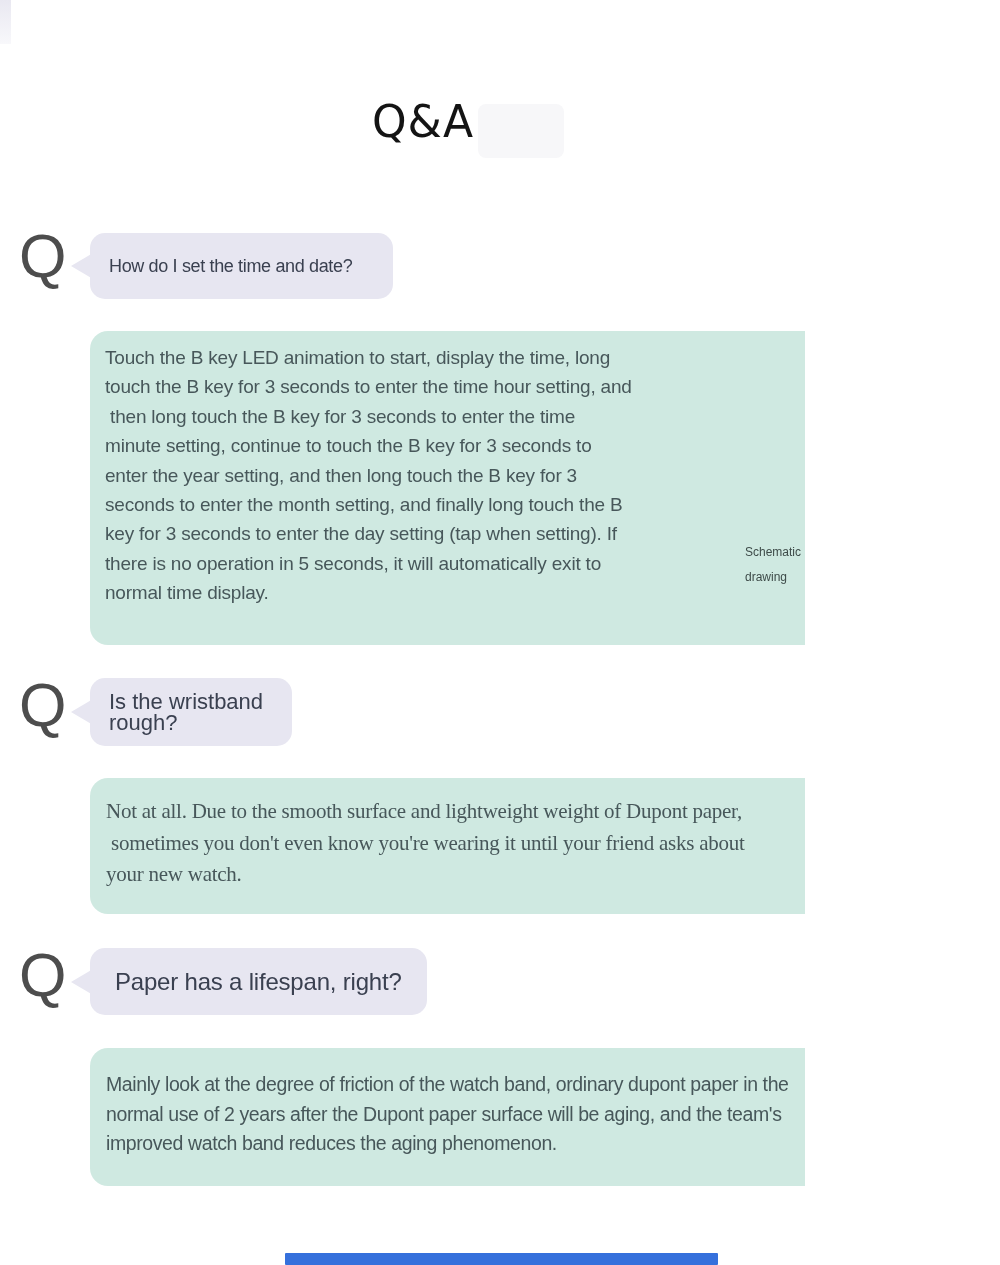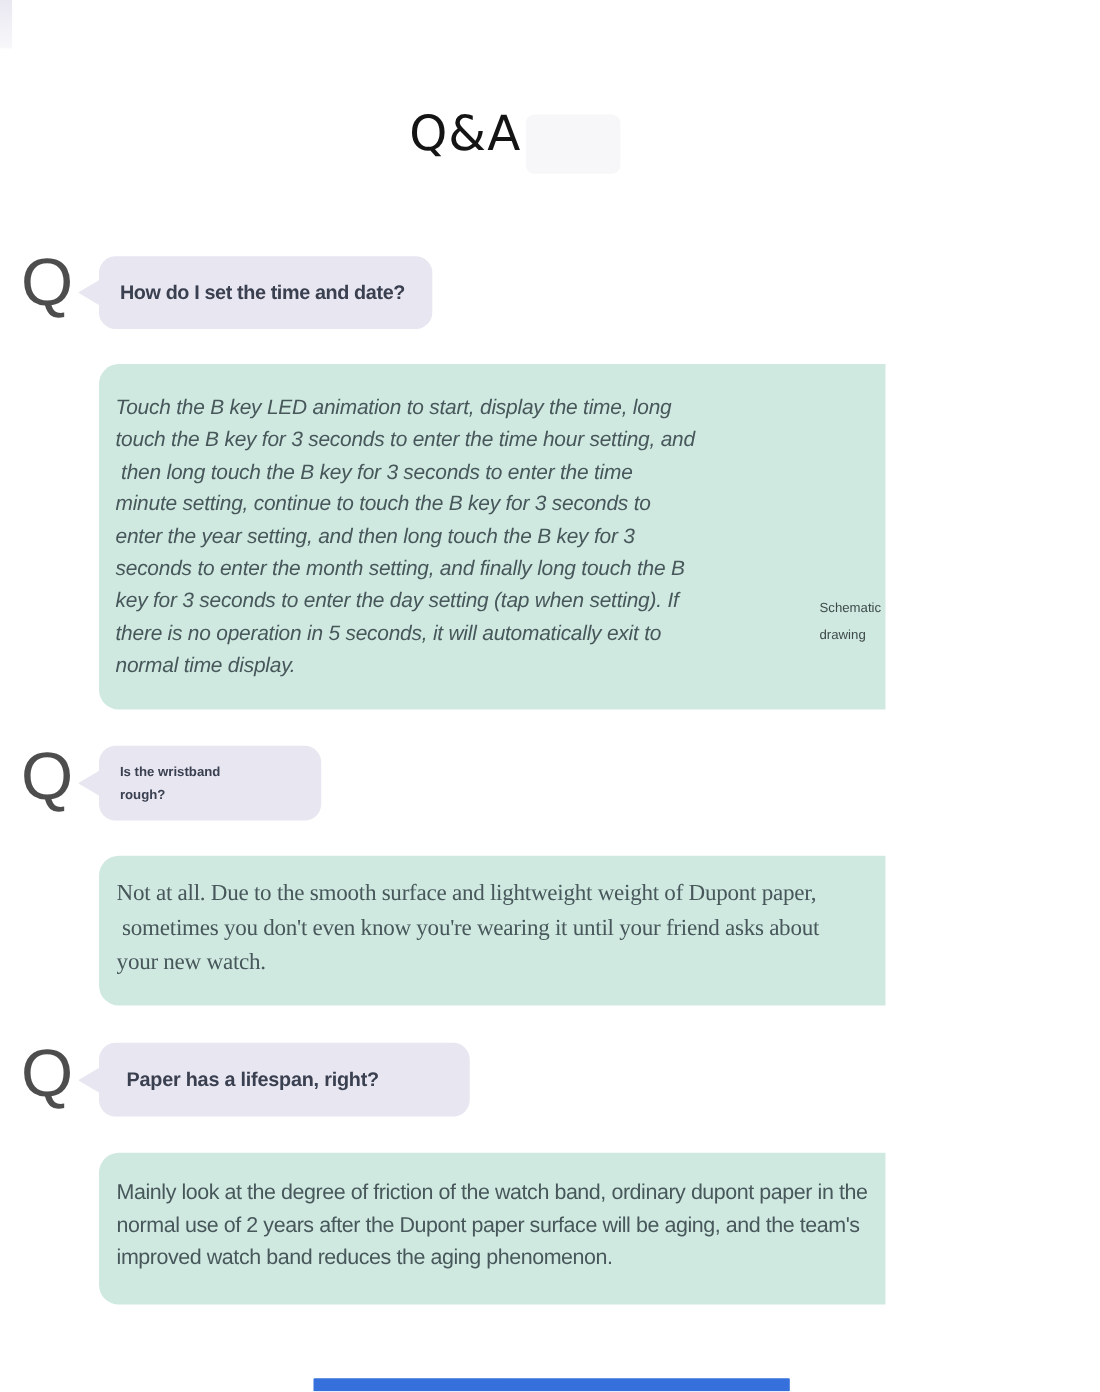--- a/index.html
+++ b/index.html
@@ -26,21 +26,21 @@
   }
   .tail{
     position:absolute;width:22px;height:26px;background:#e7e6f1;
     clip-path:polygon(100% 0,0 50%,100% 100%);
   }
   .q-bubble{
     position:absolute;background:#e7e6f1;border-radius:15px;
     display:flex;align-items:center;
   }
   .q-text{
-    color:#3a4050;font-weight:700;white-space:pre-wrap;
+    color:#3a4050;font-weight:400;white-space:pre-wrap;
   }
   .a-bubble{
     position:absolute;left:90px;width:822px;background:#cfe9e1;border-radius:18px;
   }
   .a-text{
     position:absolute;color:#47575a;white-space:pre-wrap;font-weight:500;
   }
   .a-letter{
     position:absolute;left:929px;font-size:51px;line-height:1;color:#141414;font-weight:400;
   }
@@ -64,28 +64,28 @@
   }
   .bottom-bar{
     position:absolute;left:285px;top:1253px;width:433px;height:12px;
     background:#3570dc;border-radius:1px;
   }
 
   
   #q1-bubble{left:90px;top:233px;width:303px;height:66px;}
   #q1-text{padding-left:19px;font-size:18px;letter-spacing:-0.35px;white-space:nowrap;}
   #a1-bubble{top:331px;height:314px;}
-  #a1-text{left:15px;top:25px;width:618px;font-size:19px;line-height:29.4px;letter-spacing:-0.2px;font-style:italic;}
+  #a1-text{left:15px;top:12px;width:618px;font-size:19px;line-height:29.4px;letter-spacing:-0.2px;}
   #q2-bubble{left:90px;top:678px;width:202px;height:68px;}
-  #q2-text{padding-left:19px;font-size:12px;line-height:21.5px;}
+  #q2-text{padding-left:19px;font-size:22px;line-height:21.5px;}
   #a2-bubble{top:778px;height:136px;font-family:Liberation Serif, serif;}
   #a2-text{left:16px;top:18px;width:804px;font-size:21px;line-height:31.7px;letter-spacing:-0.25px;color:#40545
 6;}
   #q3-bubble{left:90px;top:948px;width:337px;height:67px;}
-  #q3-text{padding-left:25px;font-size:18px;letter-spacing:-0.2px;white-space:nowrap;}
+  #q3-text{padding-left:25px;font-size:24px;letter-spacing:-0.2px;white-space:nowrap;}
   #a3-bubble{top:1048px;height:138px;padding-left:33px;}
   #a3-text{left:16px;top:22px;width:806px;font-size:19.5px;line-height:29.5px;letter-spacing:-0.4px;}
 </style>
 </head>
 <body>
 
 <div class="page">
 
   <div class="corner-strip"></div>
   <div class="title-ghost"></div>

